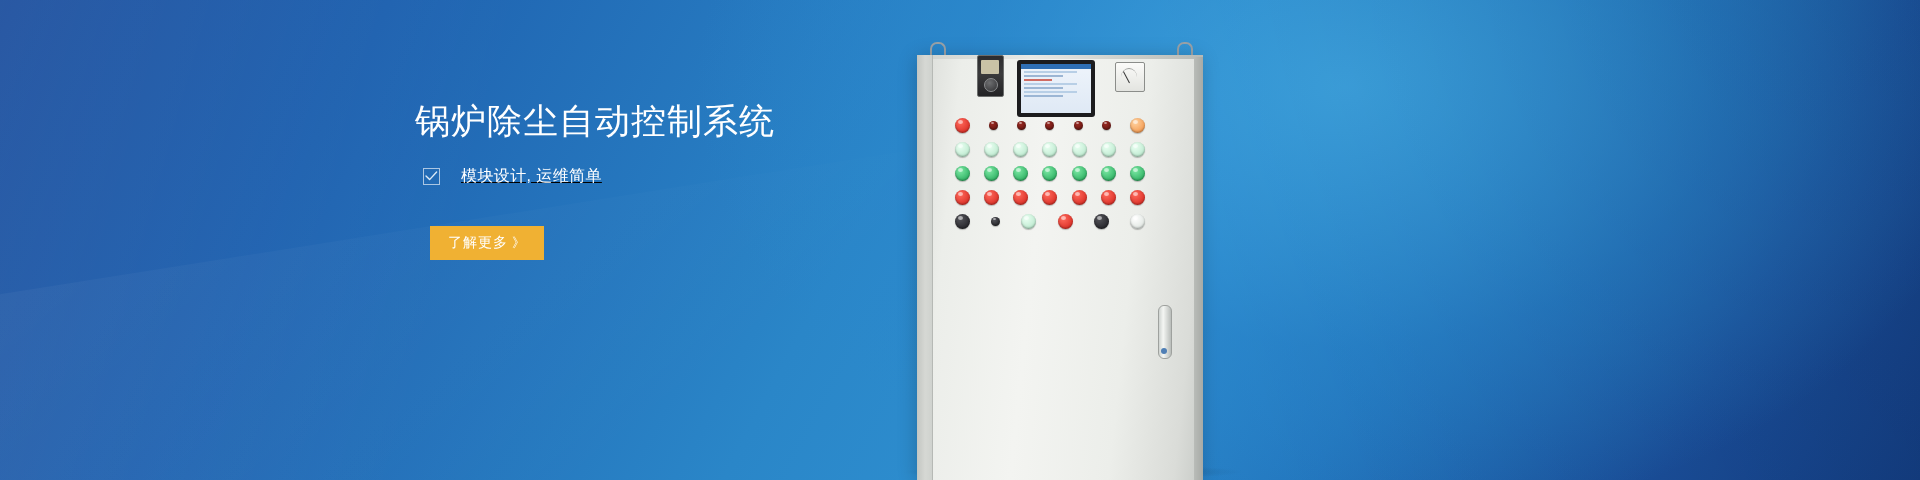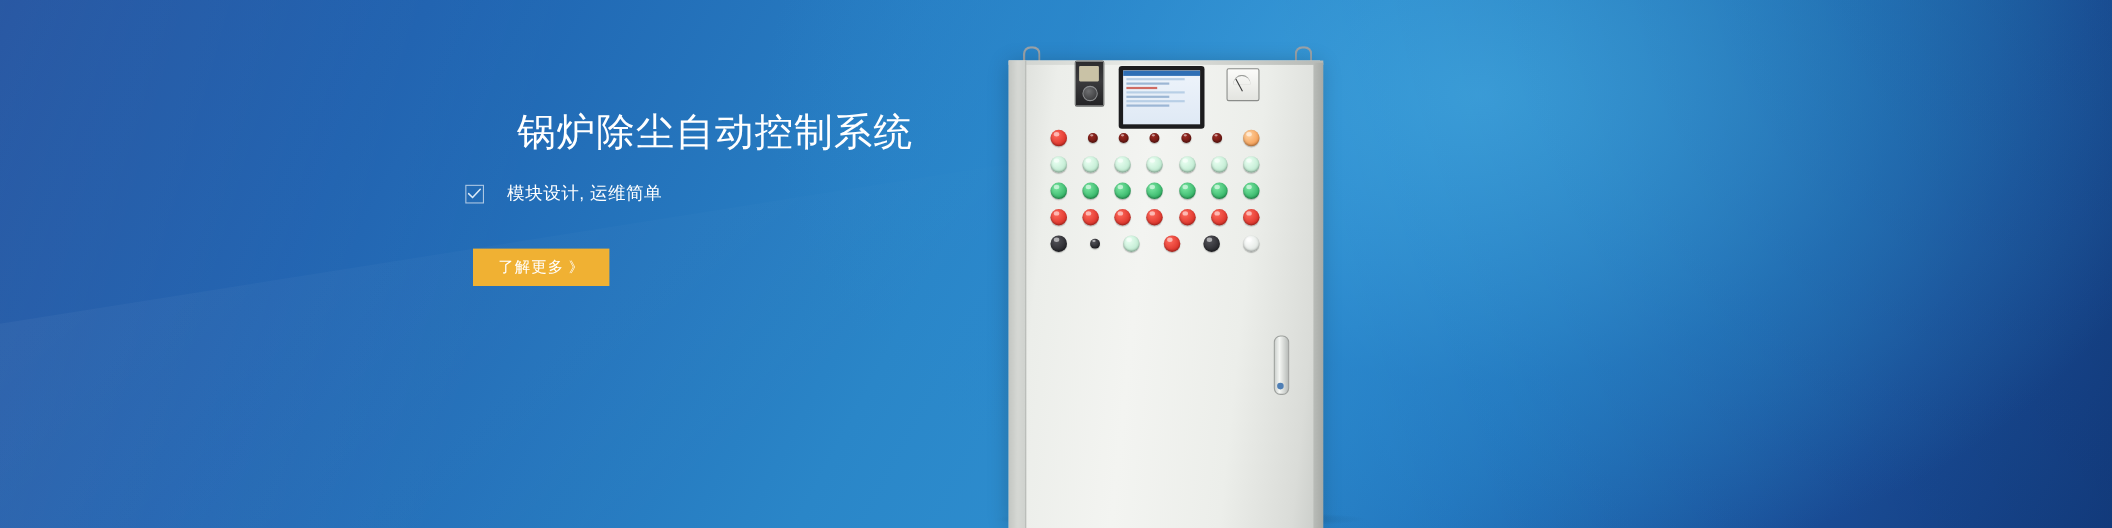--- a/index.html
+++ b/index.html
@@ -50,32 +50,31 @@
     z-index: 5;
   }
   .page-title {
     color: #ffffff;
     font-size: 35px;
     letter-spacing: 1px;
     font-weight: 400;
     line-height: 1.2;
     margin: 0 0 26px 0;
     white-space: nowrap;
-    text-align: center;
   }
   .feature-list {
     list-style: none;
     margin: 0;
     padding: 0;
   }
   .feature-item {
     display: flex;
-    align-items: center;
     margin: 0 0 19px 0;
     padding-left: 8px;
+    text-decoration: underline;
   }
   .check-box {
     width: 15px;
     height: 15px;
     border: 1px solid rgba(255,255,255,0.62);
     margin-right: 21px;
     flex: 0 0 auto;
     position: relative;
   }
   .check-box svg {
@@ -88,21 +87,21 @@
     font-size: 16px;
     line-height: 1;
     letter-spacing: 0.4px;
   }
   .cta-button {
     display: inline-flex;
     align-items: center;
     justify-content: center;
     margin-top: 22px;
     margin-left: 15px;
-    width: 124px;
+    width: 114px;
     height: 34px;
     background: #f0b133;
     color: #ffffff;
     font-size: 14px;
     letter-spacing: 1px;
     border: none;
     cursor: pointer;
     font-family: inherit;
   }
   .cta-button .cta-arrow {

